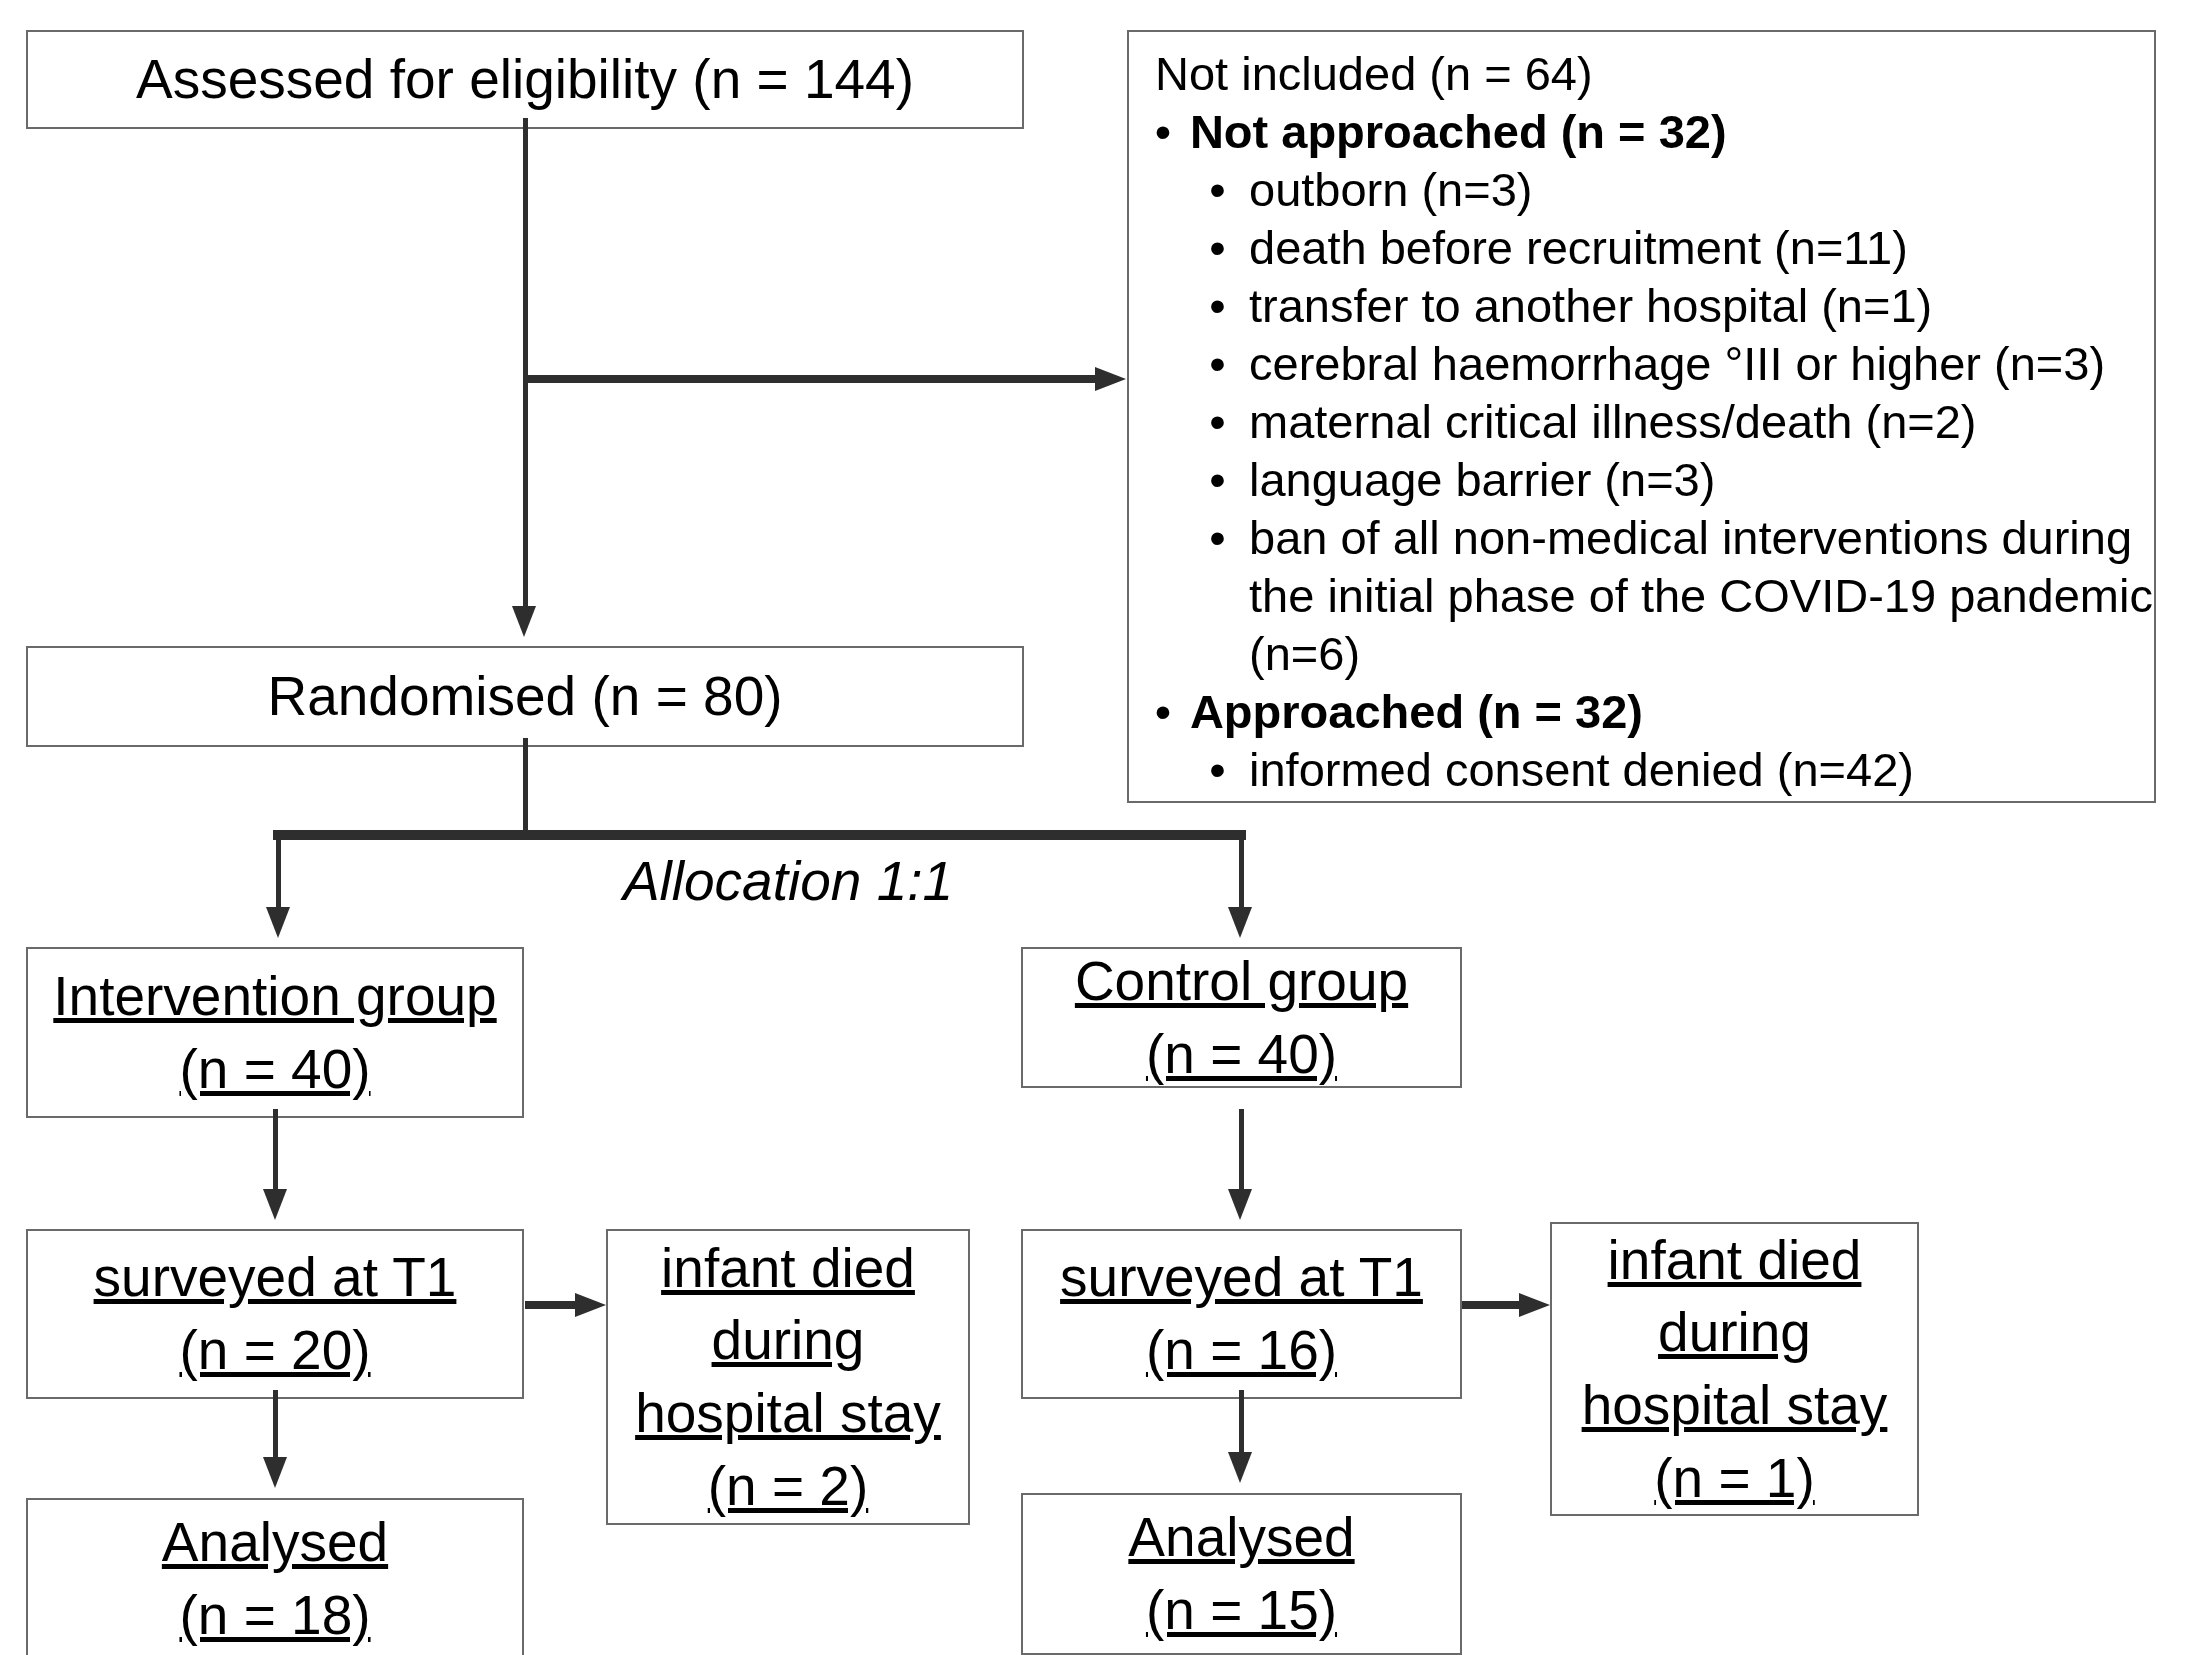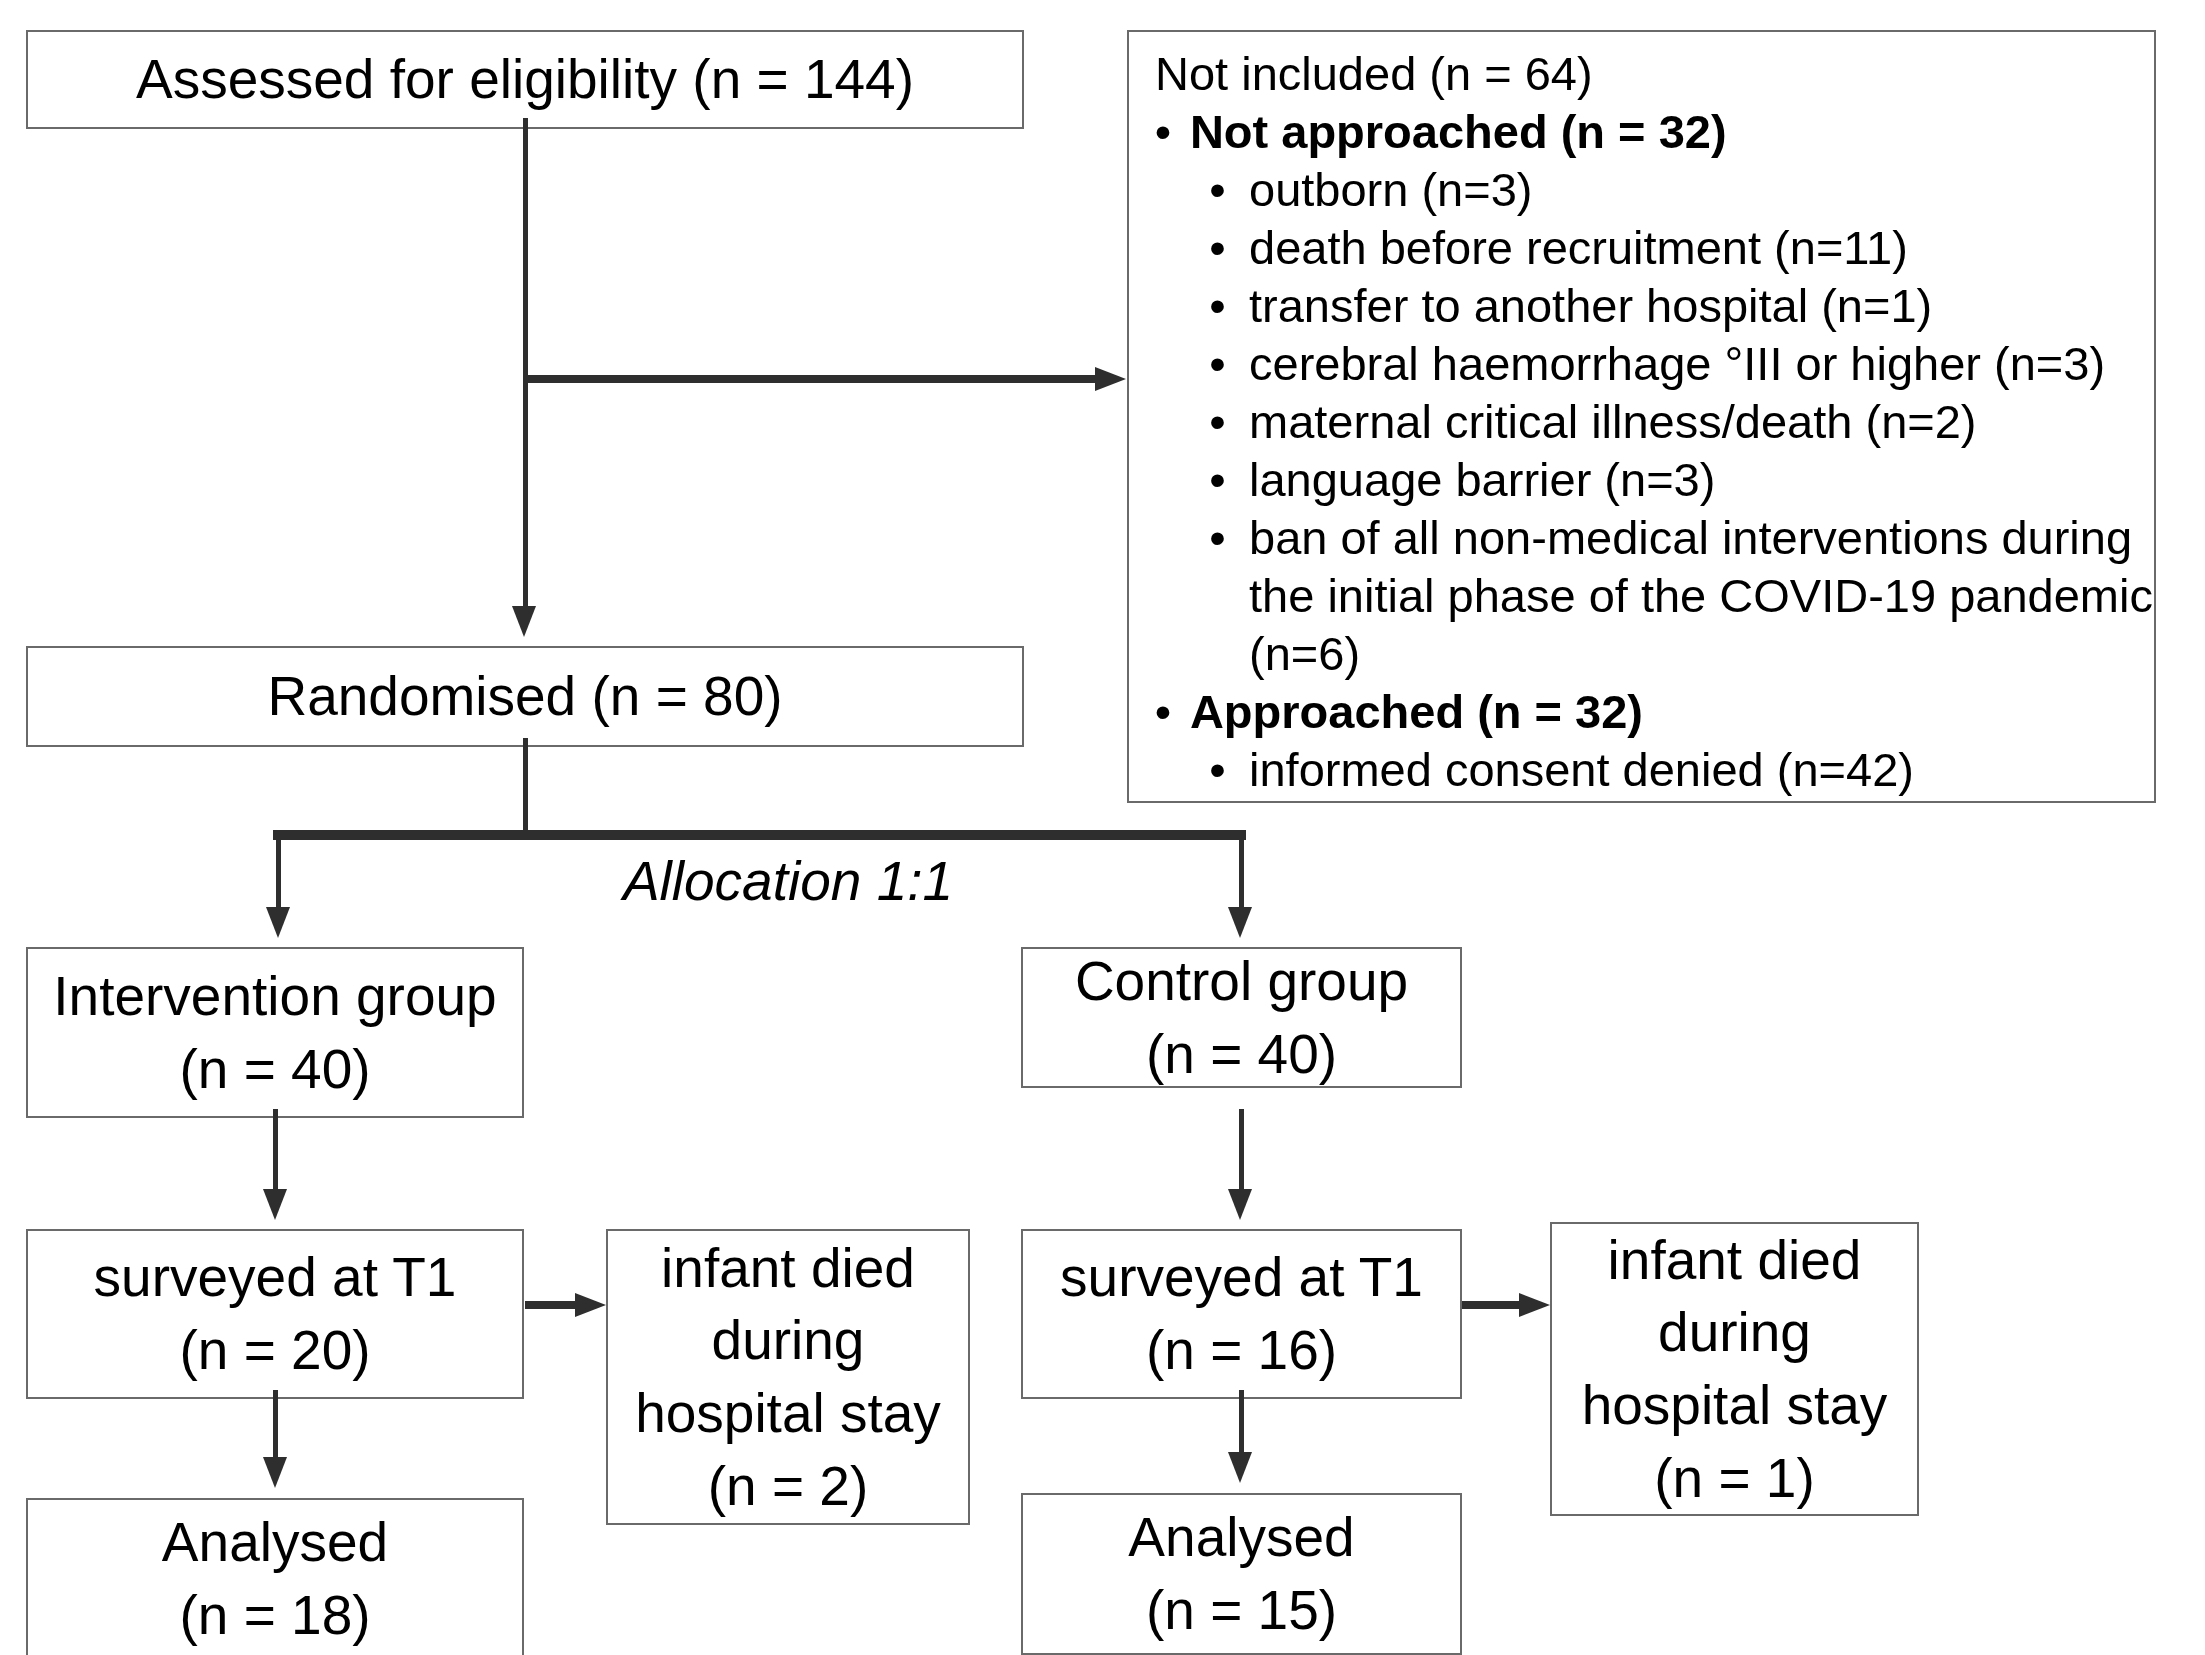--- a/index.html
+++ b/index.html
@@ -14,21 +14,21 @@
 
   
   .box{
     position:absolute;box-sizing:border-box;
     border:2.9px solid var(--border);background:var(--background);
     display:flex;flex-direction:column;justify-content:center;align-items:center;
     text-align:center;color:var(--text);
     font-size:55px;line-height:1.32;margin-top:9px;
   }
   .box .ln{display:block;}
-  .pad{padding:8px 16px;}
+  .pad{padding:8px 16px;text-decoration:underline;}
 
   
   .excl{
     justify-content:center;align-items:stretch;text-align:left;
     font-size:47px;line-height:58px;padding-top:11.5px;
   }
   .excl-title{padding-left:26px;}
   .row{display:flex;align-items:flex-start;}
   .row .blt{flex:0 0 auto;text-align:center;}
   .l1{padding-left:6.9px;}

